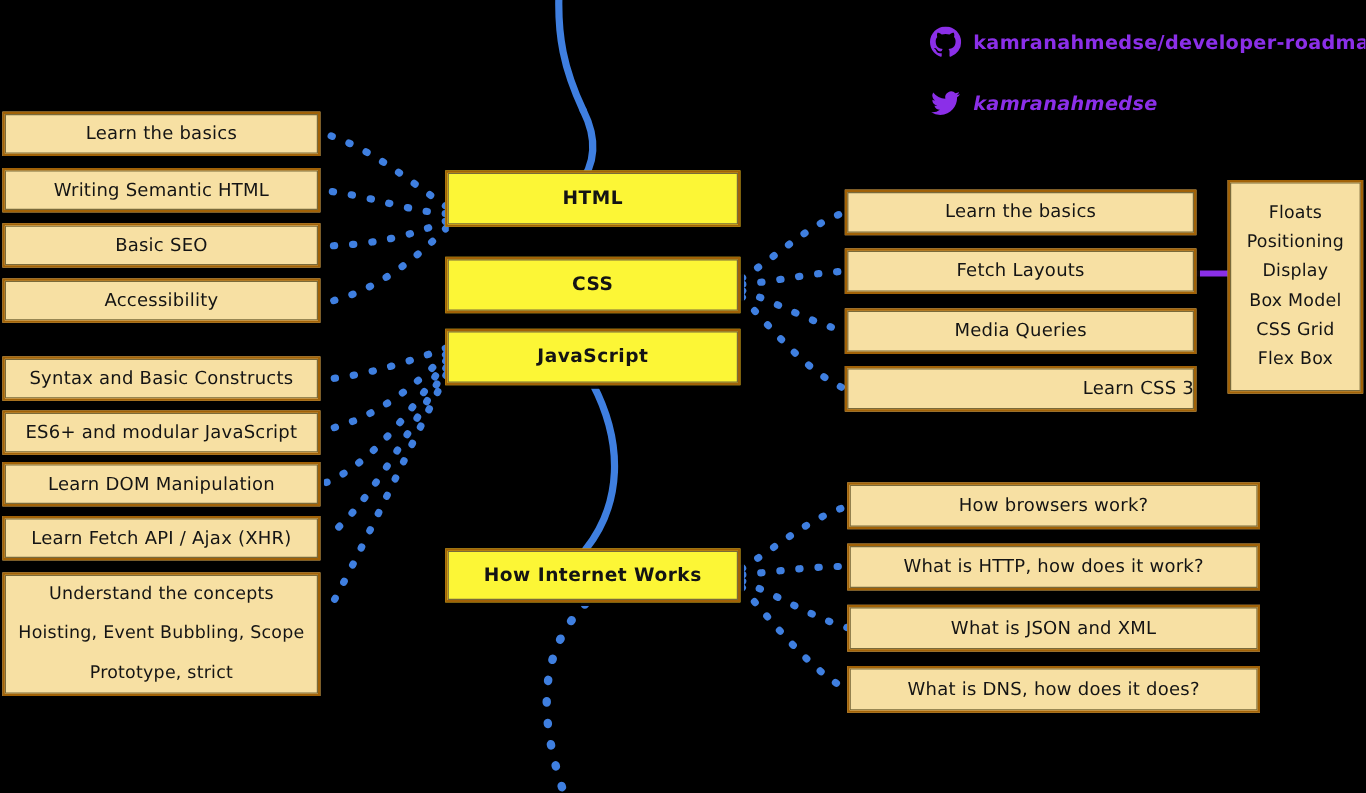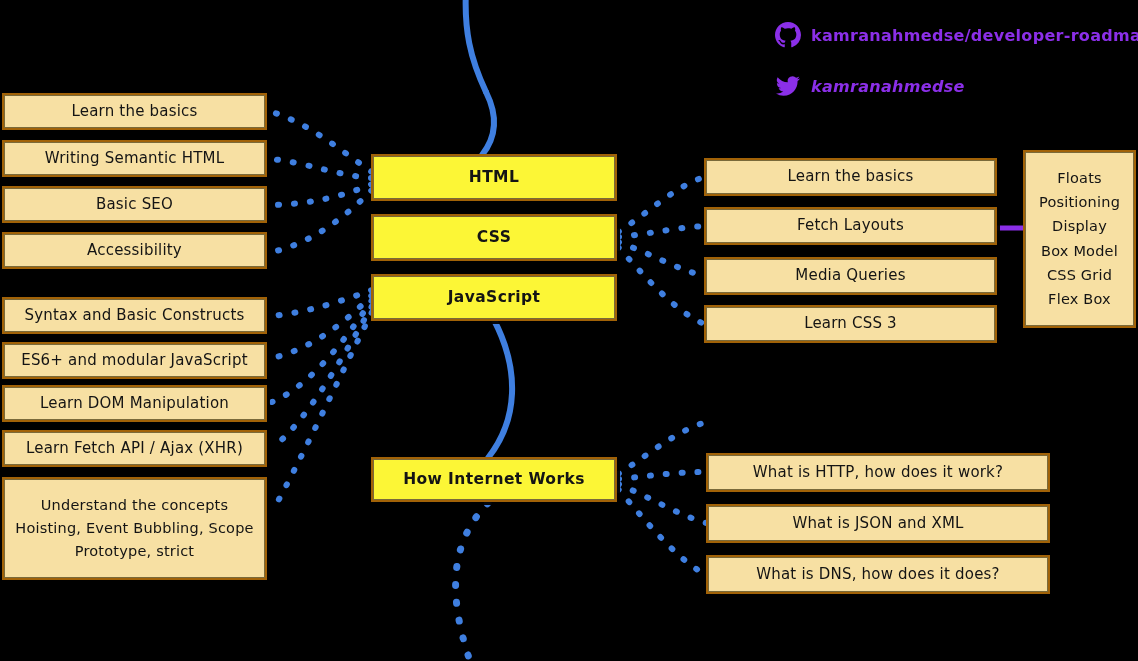--- a/index.html
+++ b/index.html
@@ -44,21 +44,21 @@
   }
   .node.stack {
     flex-direction: column;
     justify-content: center;
     gap: 3px;
     font-size: 14.5px;
     padding: 6px 4px;
   }
   .node.multiline {
     flex-direction: column;
-    gap: 2px;
+    gap: 12px;
     font-size: 14.5px;
     padding: 8px 6px;
   }
   .node .ln { display: block; white-space: nowrap; }
 
   
   .social {
     position: absolute;
     display: flex;
     align-items: center;
@@ -171,21 +171,21 @@
   </div>
   <div class="node" style="left:2px; top:430px; width:265px; height:37px;">
     <span>Learn Fetch API / Ajax (XHR)</span>
   </div>
   <div class="node multiline" style="left:2px; top:477px; width:265px; height:103px;">
     <span class="ln">Understand the concepts</span>
     <span class="ln">Hoisting, Event Bubbling, Scope</span>
     <span class="ln">Prototype, strict</span>
   </div>
 
-  <div class="node spine" style="left:371px; top:154px; width:246px; height:47px;">
+  <div class="node spine" style="left:371px; top:142px; width:246px; height:47px;">
     <span>HTML</span>
   </div>
   <div class="node spine" style="left:371px; top:214px; width:246px; height:47px;">
     <span>CSS</span>
   </div>
   <div class="node spine" style="left:371px; top:274px; width:246px; height:47px;">
     <span>JavaScript</span>
   </div>
   <div class="node spine" style="left:371px; top:457px; width:246px; height:45px;">
     <span>How Internet Works</span>
@@ -193,33 +193,36 @@
 
   <div class="node" style="left:704px; top:158px; width:293px; height:38px;">
     <span>Learn the basics</span>
   </div>
   <div class="node" style="left:704px; top:207px; width:293px; height:38px;">
     <span>Fetch Layouts</span>
   </div>
   <div class="node" style="left:704px; top:257px; width:293px; height:38px;">
     <span>Media Queries</span>
   </div>
-  <div class="node" style="left:704px; top:305px; width:293px; height:38px;">
+  <div class="node" style="left:704px; top:305px; width:293px; height:38px;justify-content:flex-end;">
     <span>Learn CSS 3</span>
   </div>
 
   <div class="node stack" style="left:1023px; top:150px; width:113px; height:178px;">
     <span class="ln">Floats</span>
     <span class="ln">Positioning</span>
     <span class="ln">Display</span>
     <span class="ln">Box Model</span>
     <span class="ln">CSS Grid</span>
     <span class="ln">Flex Box</span>
   </div>
 
+  <div class="node" style="left:706px; top:402px; width:344px; height:39px;">
+    <span>How browsers work?</span>
+  </div>
   <div class="node" style="left:706px; top:453px; width:344px; height:39px;">
     <span>What is HTTP, how does it work?</span>
   </div>
   <div class="node" style="left:706px; top:504px; width:344px; height:39px;">
     <span>What is JSON and XML</span>
   </div>
   <div class="node" style="left:706px; top:555px; width:344px; height:39px;">
     <span>What is DNS, how does it does?</span>
   </div>
 

